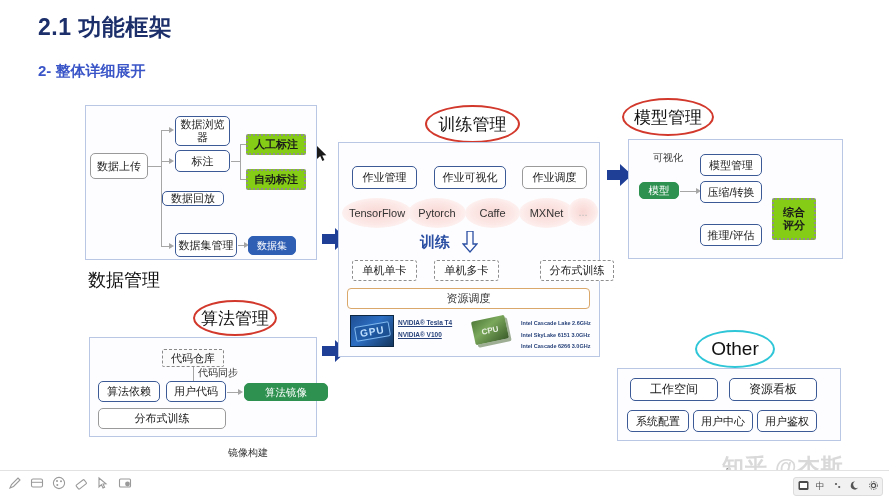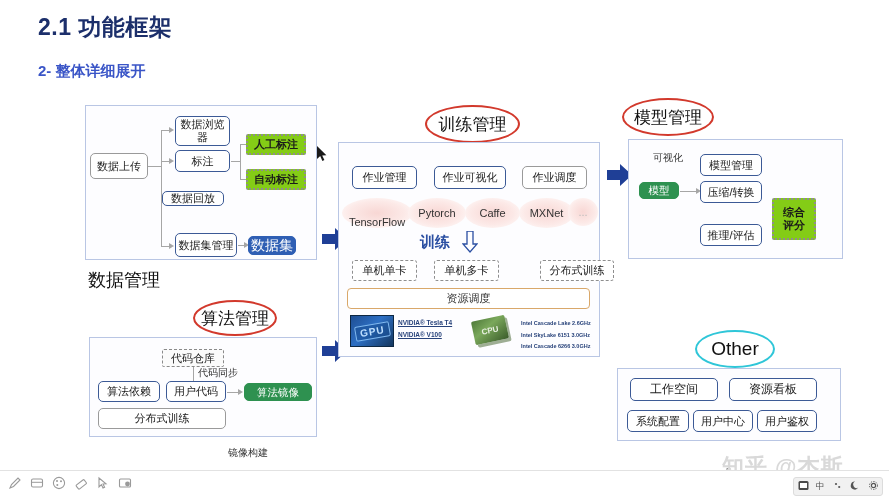--- a/index.html
+++ b/index.html
@@ -213,21 +213,21 @@
     <span>数据回放</span>
   </div>
 
   <div class="box" style="left:175px;top:233px;width:62px;height:24px;">
     <span>数据集管理</span>
   </div>
 
   <div class="ln h" style="left:238px;top:245px;width:8px;"></div>
   <div class="arw" style="left:244px;top:242px;"></div>
 
-  <div class="box blue-fill" style="left:248px;top:236px;width:48px;height:19px;font-size:14px;">
+  <div class="box blue-fill" style="left:248px;top:236px;width:48px;height:19px;font-size:10px;">
     <span>数据集</span>
   </div>
 
   <div class="ln h" style="left:231px;top:161px;width:9px;"></div>
   <div class="ln v" style="left:240px;top:144px;height:35px;"></div>
   <div class="ln h" style="left:240px;top:144px;width:7px;"></div>
   <div class="ln h" style="left:240px;top:179px;width:7px;"></div>
 
   <div class="box dotted" style="left:246px;top:134px;width:60px;height:21px;">
     <span>人工标注</span>
@@ -259,21 +259,21 @@
 
   <div class="box" style="left:98px;top:381px;width:62px;height:21px;">
     <span>算法依赖</span>
   </div>
   <div class="box" style="left:166px;top:381px;width:60px;height:21px;">
     <span>用户代码</span>
   </div>
   <div class="ln h" style="left:227px;top:392px;width:13px;"></div>
   <div class="arw" style="left:238px;top:389px;"></div>
 
-  <div class="box green-fill" style="left:244px;top:383px;width:68px;height:18px;font-size:10.5px;">
+  <div class="box green-fill" style="left:244px;top:383px;width:84px;height:18px;font-size:10.5px;">
     <span>算法镜像</span>
   </div>
   <div class="slabel" style="left:228px;top:406px;margin-top:40px;">镜像构建</div>
 
   <div class="box grey" style="left:98px;top:408px;width:128px;height:21px;">
     <span>分布式训练</span>
   </div>
 
   <div class="bigarrow" style="left:322px;top:228px;">
     <svg width="26" height="22" viewBox="0 0 26 22">
@@ -300,21 +300,21 @@
   <div class="box" style="left:352px;top:166px;width:65px;height:23px;">
     <span>作业管理</span>
   </div>
   <div class="box" style="left:434px;top:166px;width:72px;height:23px;">
     <span>作业可视化</span>
   </div>
   <div class="box grey" style="left:522px;top:166px;width:65px;height:23px;">
     <span>作业调度</span>
   </div>
 
-  <div class="pill" style="left:342px;top:198px;width:70px;height:30px;align-items:flex-end;">
+  <div class="pill" style="left:342px;top:198px;width:70px;height:30px;">
     <span>TensorFlow</span>
   </div>
   <div class="pill" style="left:408px;top:198px;width:58px;height:30px;">
     <span>Pytorch</span>
   </div>
   <div class="pill" style="left:465px;top:198px;width:55px;height:30px;">
     <span>Caffe</span>
   </div>
   <div class="pill" style="left:519px;top:198px;width:55px;height:30px;">
     <span>MXNet</span>

